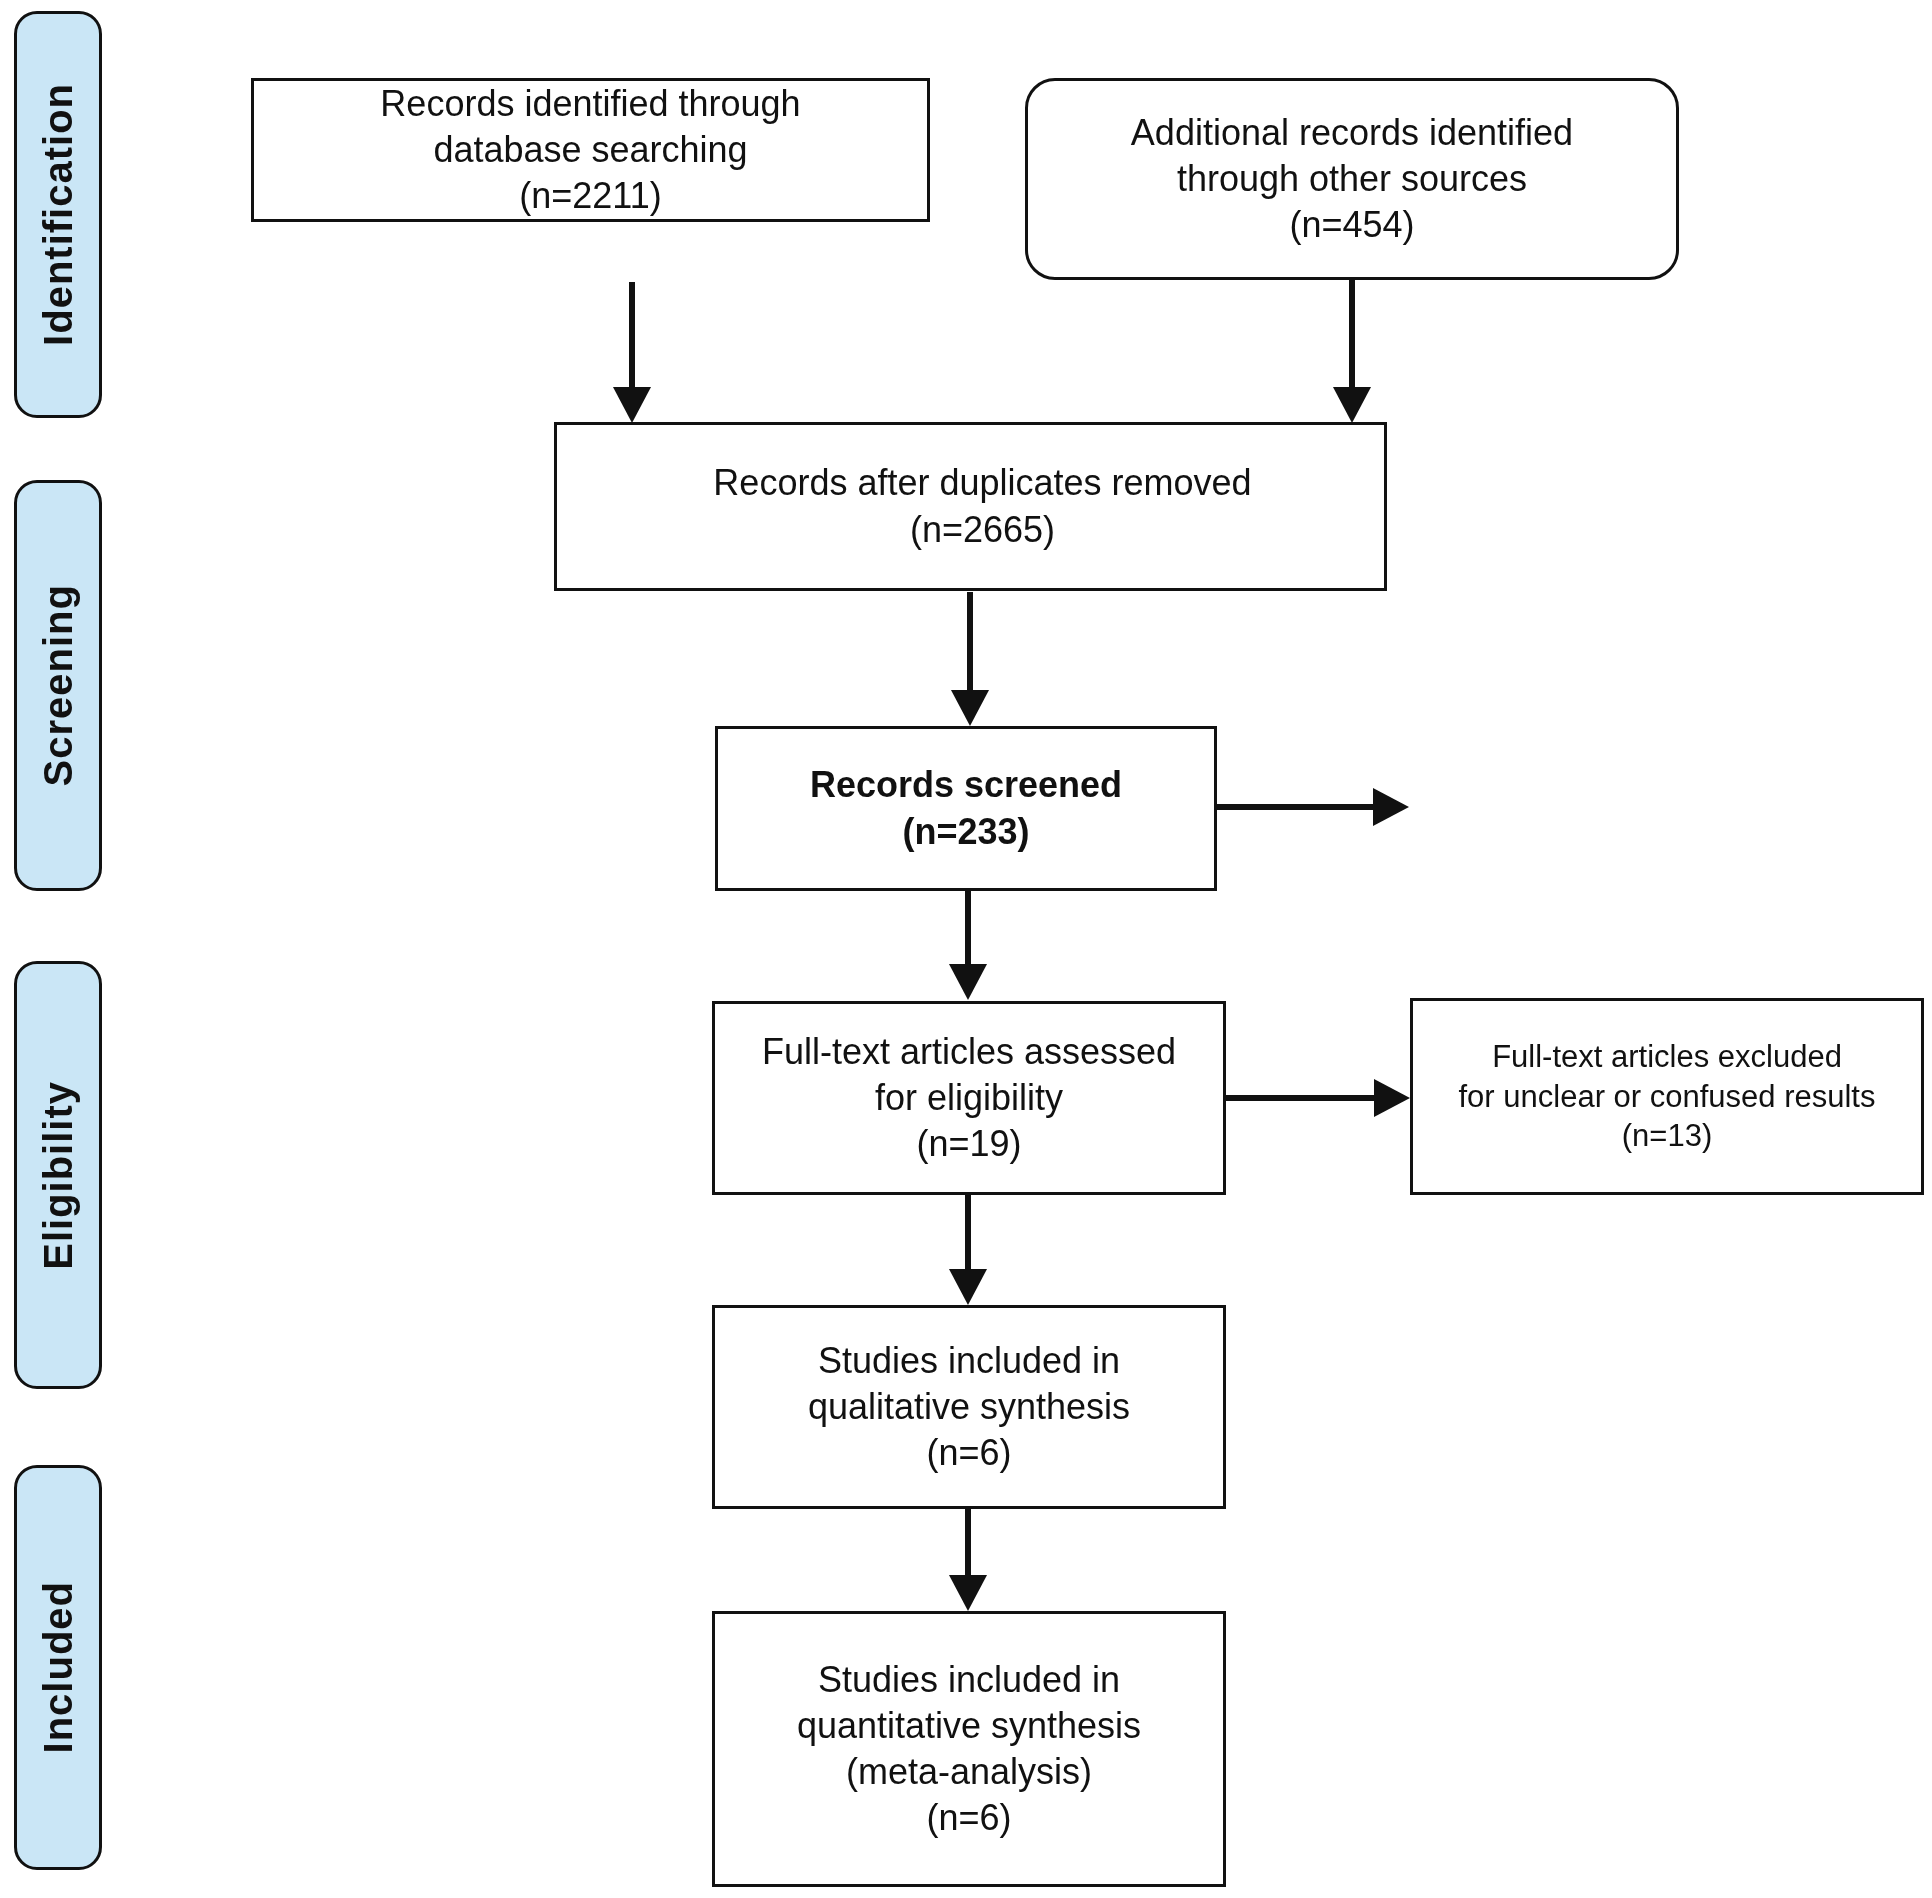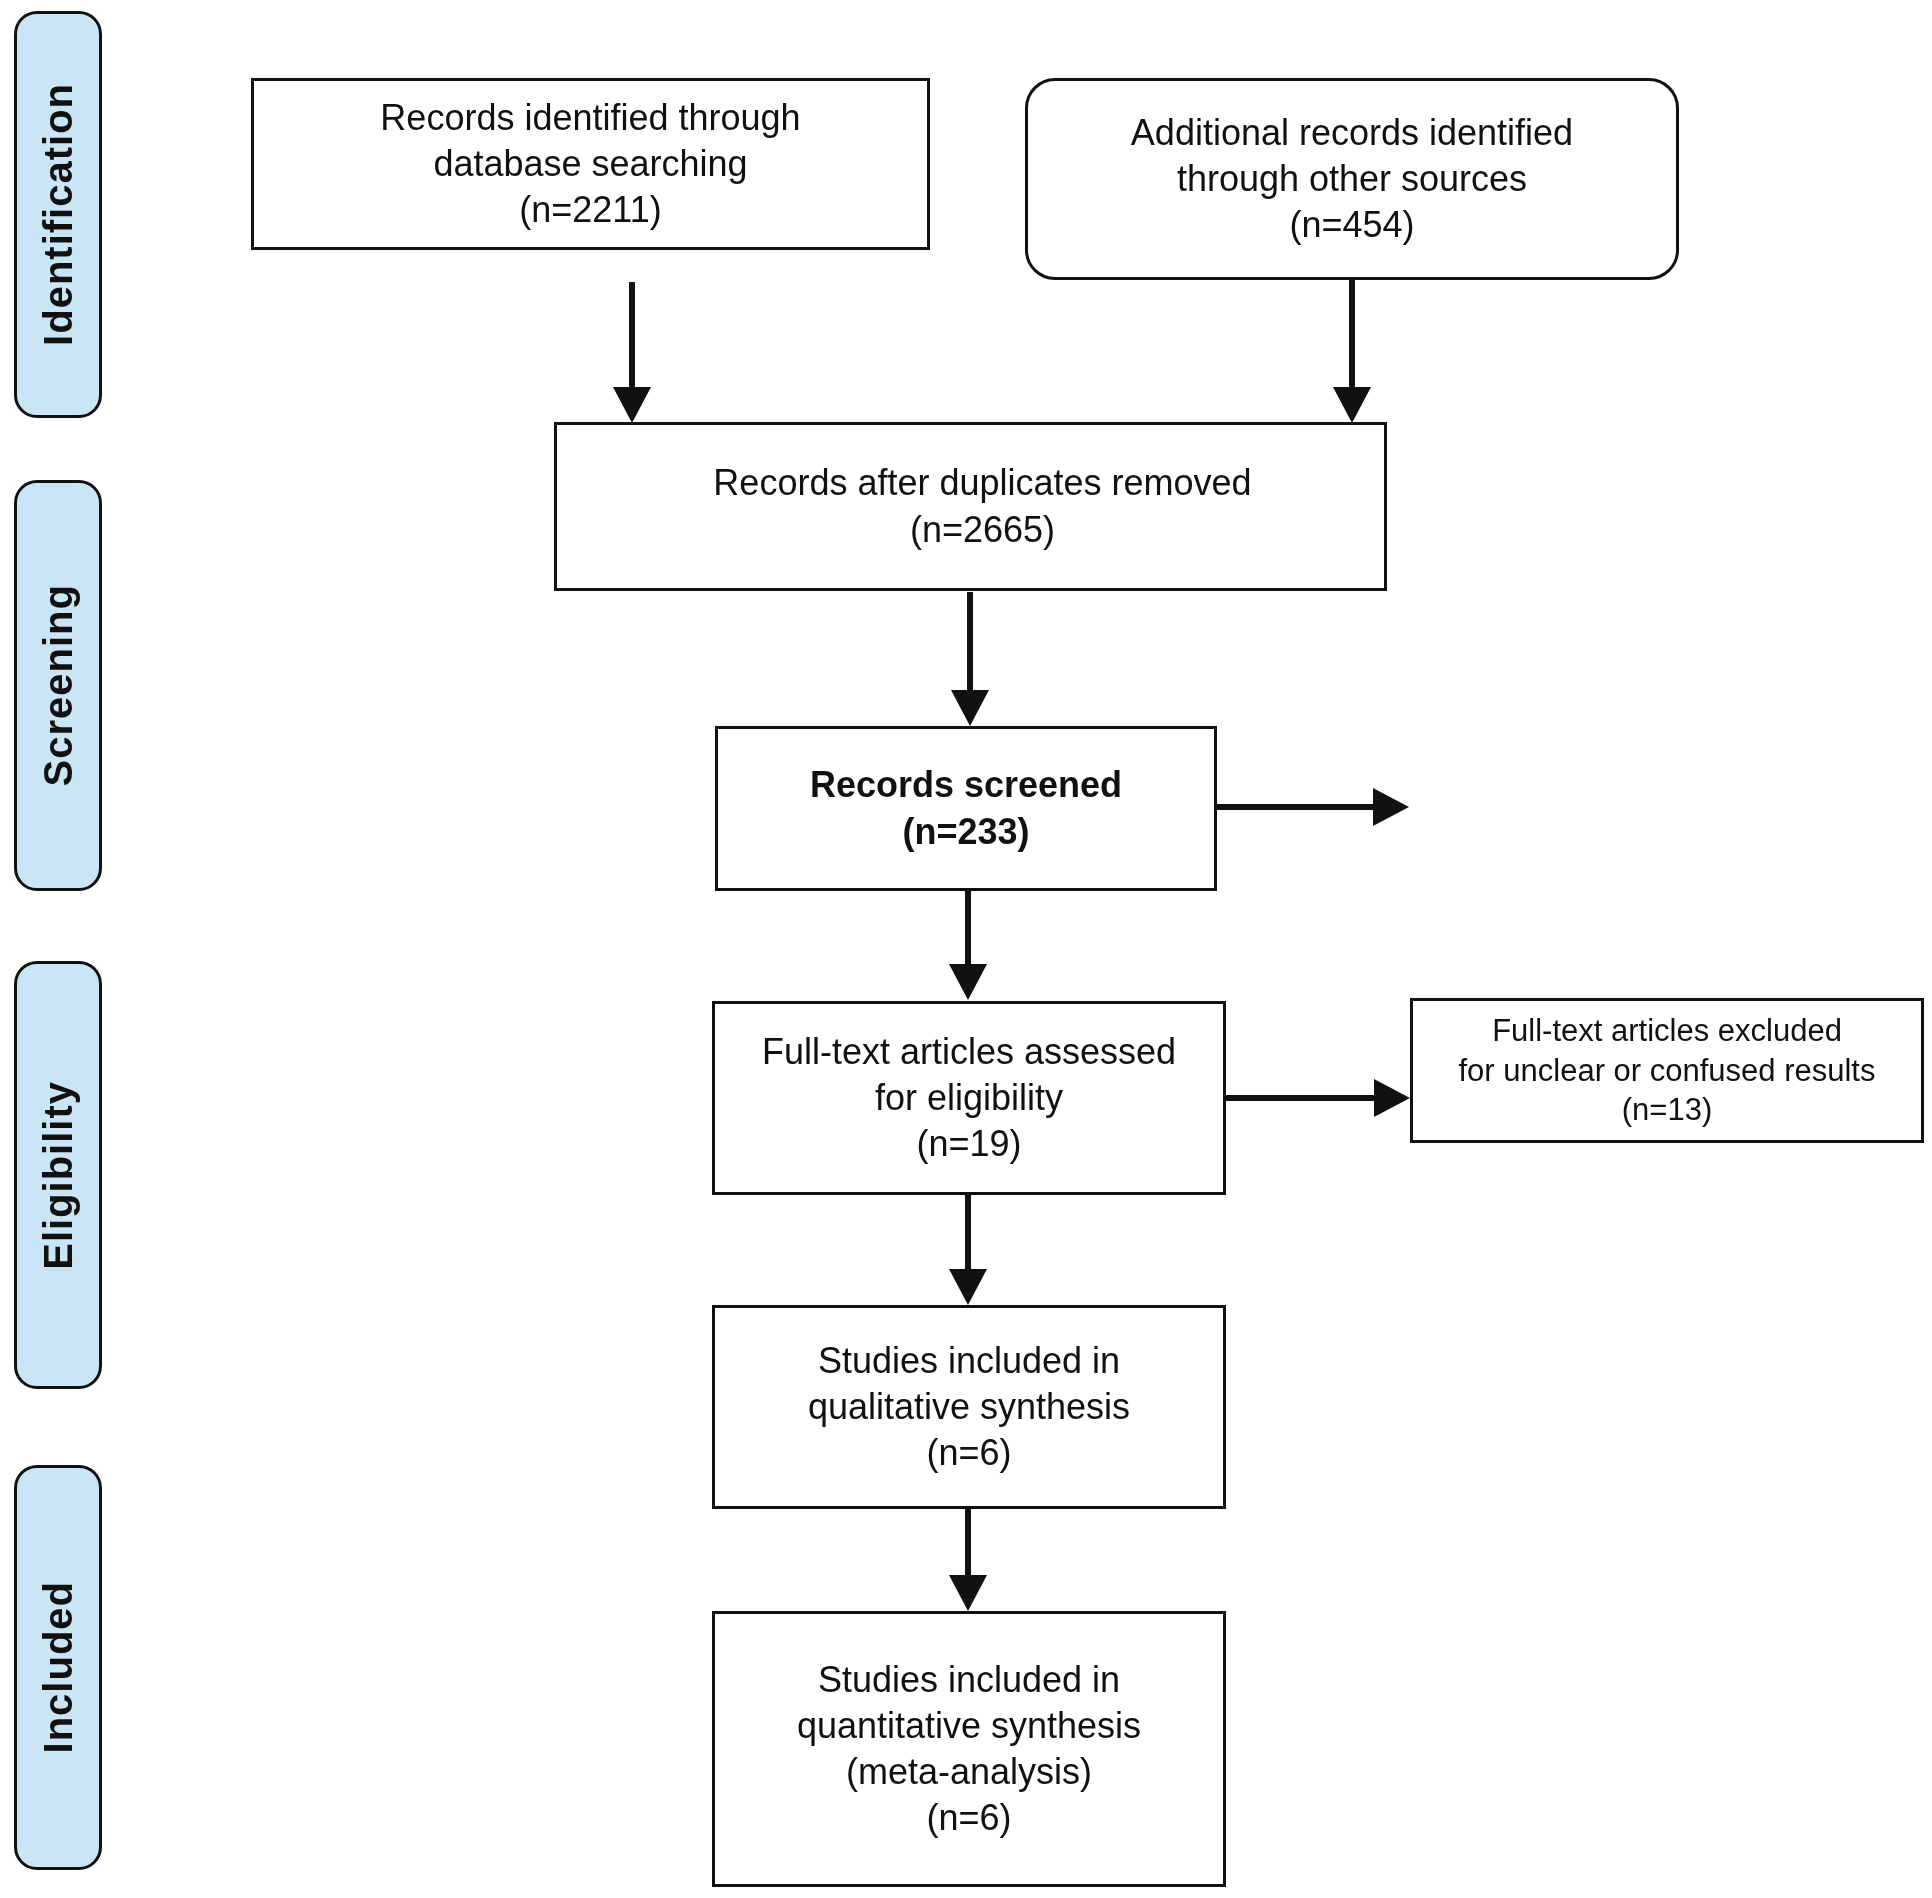--- a/index.html
+++ b/index.html
@@ -90,21 +90,21 @@
   <div class="stage" style="top:480px;height:411px;">
     <span class="stage-label">Screening</span>
   </div>
   <div class="stage" style="top:961px;height:428px;">
     <span class="stage-label">Eligibility</span>
   </div>
   <div class="stage" style="top:1465px;height:405px;">
     <span class="stage-label">Included</span>
   </div>
 
-  <div class="flow-box" style="left:251px;top:78px;width:679px;height:172px;">
+  <div class="flow-box" style="left:251px;top:78px;width:679px;height:144px;">
     <div class="box-text">Records identified through
 database searching
 (n=2211)</div>
   </div>
 
   <div class="flow-box" style="left:1025px;top:78px;width:654px;height:202px;border-radius:30px;">
     <div class="box-text">Additional records identified
 through other sources
 (n=454)</div>
   </div>
@@ -119,21 +119,21 @@
 (n=233)</div>
   </div>
 
 
   <div class="flow-box" style="left:712px;top:1001px;width:514px;height:194px;">
     <div class="box-text">Full-text articles assessed
 for eligibility
 (n=19)</div>
   </div>
 
-  <div class="flow-box" style="left:1410px;top:998px;width:514px;height:145px;">
+  <div class="flow-box" style="left:1410px;top:998px;width:514px;height:197px;">
     <div class="box-text small">Full-text articles excluded
 for unclear or confused results
 (n=13)</div>
   </div>
 
   <div class="flow-box" style="left:712px;top:1305px;width:514px;height:204px;">
     <div class="box-text">Studies included in
 qualitative synthesis
 (n=6)</div>
   </div>

